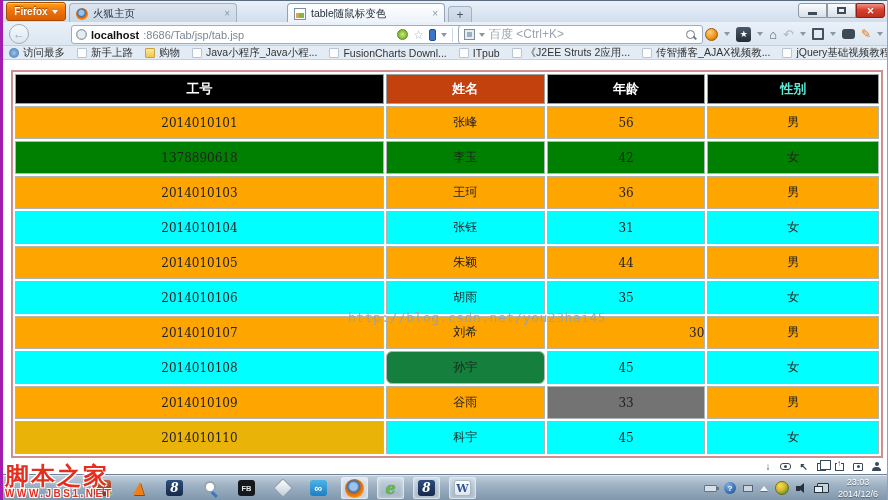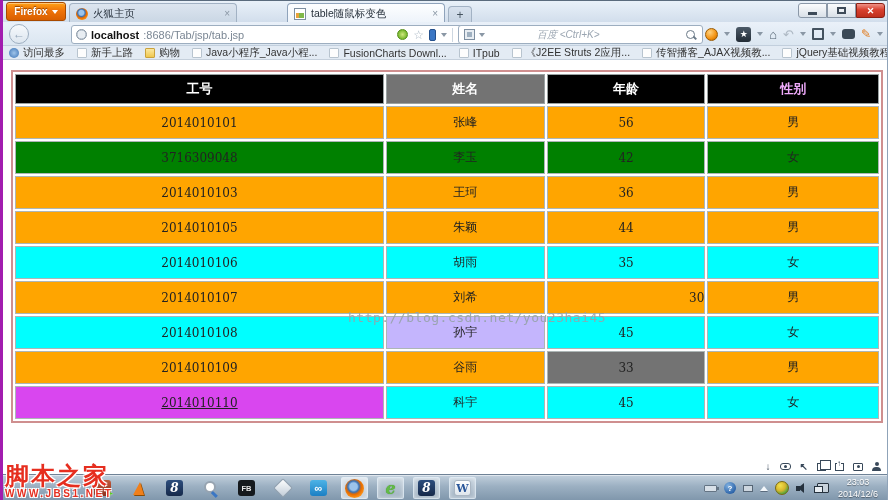--- a/index.html
+++ b/index.html
@@ -53,21 +53,21 @@
   .star-o { color:#aab7c4; font-size:12px; line-height:1; }
   .phone-ico { width:7px; height:12px; border-radius:2px; background:#3a76c4; border:1px solid #24508c; }
   .mini-caret { width:0;height:0;border-left:3px solid transparent;border-right:3px solid transparent;border-top:4px solid #8a97a5; }
   .reload-ico { color:#8a97a5; font-size:12px; line-height:1; }
   .sep-v { width:1px; height:14px; background:#cdd7e1; }
 
   .searchbar { position:absolute; left:455px; top:3px; width:245px; height:19px; background:#fff;
     border:1px solid #9daec0; border-radius:3px; display:flex; align-items:center; padding:0 5px; gap:4px; }
   .search-fav { width:11px; height:11px; border:1px solid #7d8ea0; background:#e8edf2; position:relative; }
   .search-fav:after { content:""; position:absolute; inset:2px; background:#9fb0c0; }
-  .search-text { font-size:10px; color:#9aa5b1; font-style:italic; white-space:nowrap; overflow:hidden;margin-left:48px; }
+  .search-text { font-size:12px; color:#9aa5b1; white-space:nowrap; overflow:hidden; }
   .magnifier { margin-left:auto; position:relative; width:12px; height:12px; flex:0 0 auto; }
   .magnifier:before { content:""; position:absolute; left:1px; top:1px; width:7px; height:7px; border:1.5px solid #6b7a88; border-radius:50%; }
   .magnifier:after { content:""; position:absolute; left:8px; top:8px; width:4px; height:1.5px; background:#6b7a88; transform:rotate(45deg); }
 
   .nav-icons { position:absolute; right:4px; top:2px; display:flex; align-items:center; gap:6px; height:20px; }
   .ball-orange { width:13px; height:13px; border-radius:50%; background:radial-gradient(circle at 35% 30%, #ffd27f, #f29111 60%, #b05e00); border:1px solid #9c5a00; }
   .star-sq { width:15px; height:15px; border-radius:3px; background:linear-gradient(#4c5a68,#222c36); color:#fff; font-size:9px; display:flex; align-items:center; justify-content:center; }
   .icon-glyph { font-size:13px; color:#4f5f6e; line-height:1; }
   .icon-glyph.dim { color:#aeb9c4; }
   .crop-ico { width:12px; height:12px; border:2px solid #44525f; border-radius:1px; position:relative; }
@@ -266,76 +266,82 @@
         </span>
       </span>
 
   </div>
 
   <div class="page">
     <table class="grid">
       <thead>
           <tr id="t-head">
             <th style="width: 43%; background: rgb(0, 0, 0); color: rgb(255, 255, 255);">工号</th>
-            <th style="width: 18.5%; background: #737373; color: rgb(255, 255, 255);">姓名</th>
+            <th style="width: 18.5%; background: #c2410c; color: rgb(255, 255, 255);">姓名</th>
             <th style="width: 18.5%; background: rgb(0, 0, 0); color: rgb(255, 255, 255);">年龄</th>
-            <th style="width: 20%; background: rgb(0, 0, 0); color: #f0abfc;">性别</th>
+            <th style="width: 20%; background: rgb(0, 0, 0); color: #5eead4;">性别</th>
           </tr>
         </thead>
       <tbody id="t-body">
           <tr>
             <td style="background: rgb(255, 165, 0);">2014010101</td>
             <td style="background: rgb(255, 165, 0);">张峰</td>
             <td style="background: rgb(255, 165, 0);">56</td>
             <td style="background: rgb(255, 165, 0);">男</td>
           </tr>
           <tr>
-            <td style="background: rgb(0, 128, 0);">3716309048</td>
+            <td style="background: rgb(0, 128, 0);">1378890618</td>
             <td style="background: rgb(0, 128, 0);">李玉</td>
             <td style="background: rgb(0, 128, 0);">42</td>
             <td style="background: rgb(0, 128, 0);">女</td>
           </tr>
           <tr>
             <td style="background: rgb(255, 165, 0);">2014010103</td>
             <td style="background: rgb(255, 165, 0);">王珂</td>
             <td style="background: rgb(255, 165, 0);">36</td>
             <td style="background: rgb(255, 165, 0);">男</td>
           </tr>
           <tr>
+            <td style="background: rgb(0, 255, 255);">2014010104</td>
+            <td style="background: rgb(0, 255, 255);">张钰</td>
+            <td style="background: rgb(0, 255, 255);">31</td>
+            <td style="background: rgb(0, 255, 255);">女</td>
+          </tr>
+          <tr>
             <td style="background: rgb(255, 165, 0);">2014010105</td>
             <td style="background: rgb(255, 165, 0);">朱颖</td>
             <td style="background: rgb(255, 165, 0);">44</td>
             <td style="background: rgb(255, 165, 0);">男</td>
           </tr>
           <tr>
             <td style="background: rgb(0, 255, 255);">2014010106</td>
             <td style="background: rgb(0, 255, 255);">胡雨</td>
             <td style="background: rgb(0, 255, 255);">35</td>
             <td style="background: rgb(0, 255, 255);">女</td>
           </tr>
           <tr>
             <td style="background: rgb(255, 165, 0);">2014010107</td>
             <td style="background: rgb(255, 165, 0);">刘希</td>
             <td style="background: rgb(255, 165, 0); text-align: right;">30</td>
             <td style="background: rgb(255, 165, 0);">男</td>
           </tr>
           <tr>
             <td style="background: rgb(0, 255, 255);">2014010108</td>
-            <td style="background: #c4b5fd;">孙宇</td>
+            <td style="background: #15803d; border-radius: 6px;">孙宇</td>
             <td style="background: rgb(0, 255, 255);">45</td>
             <td style="background: rgb(0, 255, 255);">女</td>
           </tr>
           <tr>
             <td style="background: rgb(255, 165, 0);">2014010109</td>
             <td style="background: rgb(255, 165, 0);">谷雨</td>
             <td style="background: #737373;">33</td>
             <td style="background: rgb(255, 165, 0);">男</td>
           </tr>
           <tr>
-            <td style="background: #d946ef; text-decoration: underline;">2014010110</td>
+            <td style="background: #eab308;">2014010110</td>
             <td style="background: rgb(0, 255, 255);">科宇</td>
             <td style="background: rgb(0, 255, 255);">45</td>
             <td style="background: rgb(0, 255, 255);">女</td>
           </tr>
         </tbody>
     </table>
     <div class="wm-page">http://blog.csdn.net/you23hai45</div>
   </div>
 
   <div class="mini-bar" id="mini-bar">

